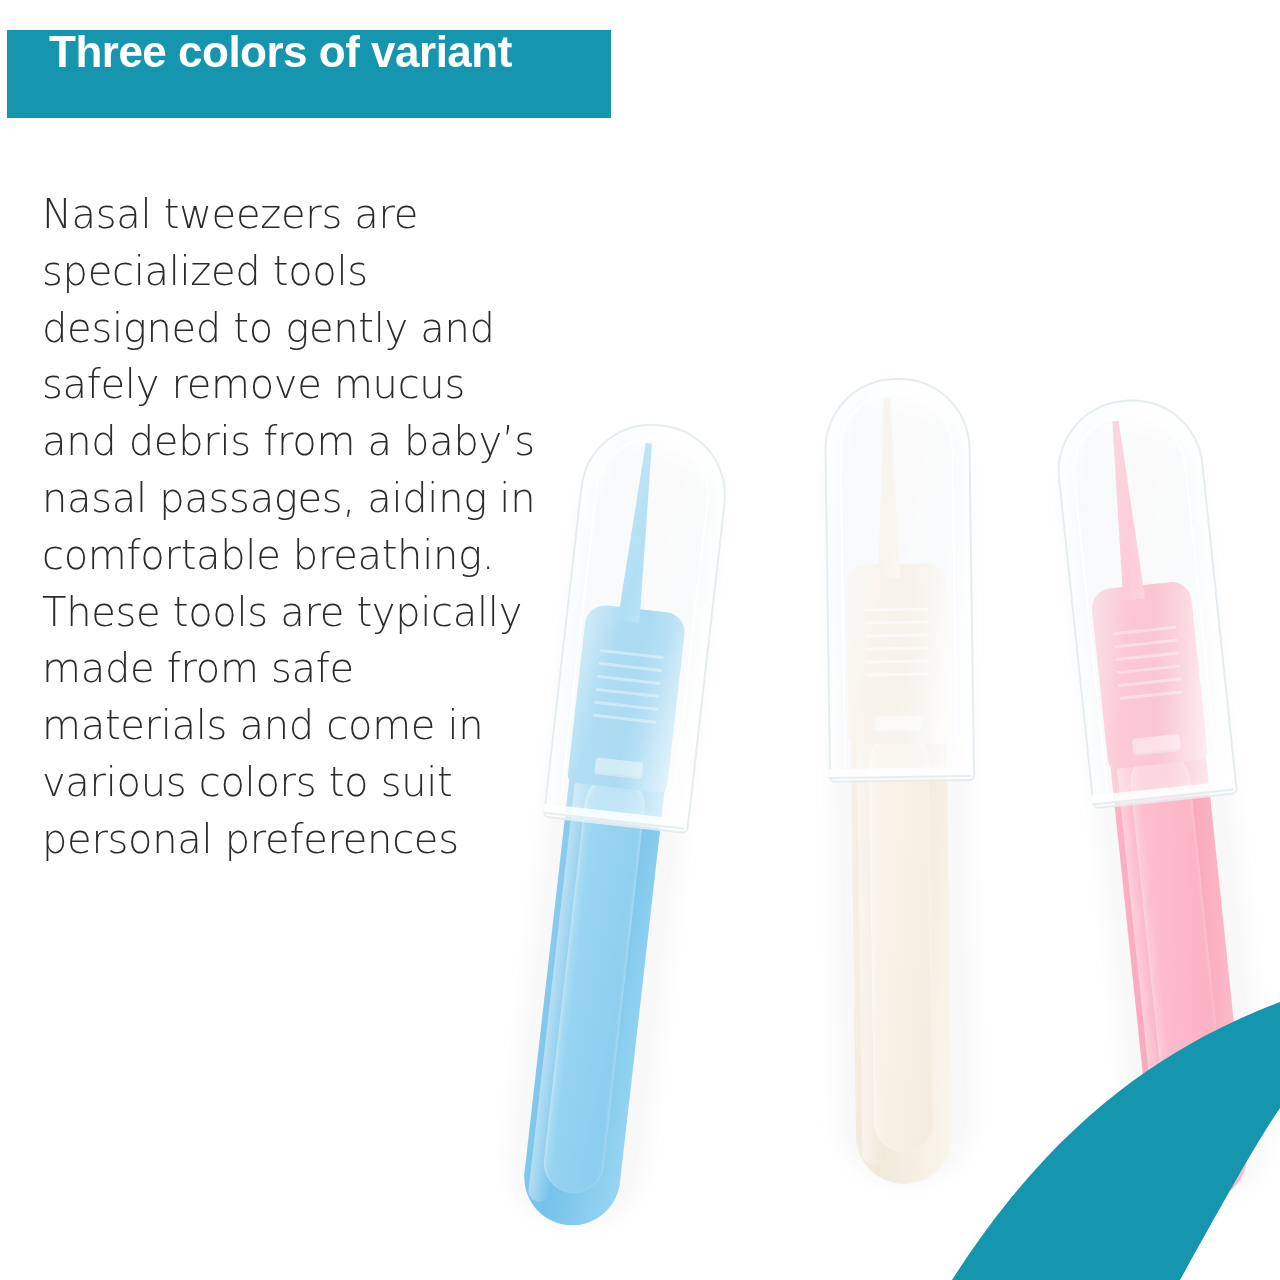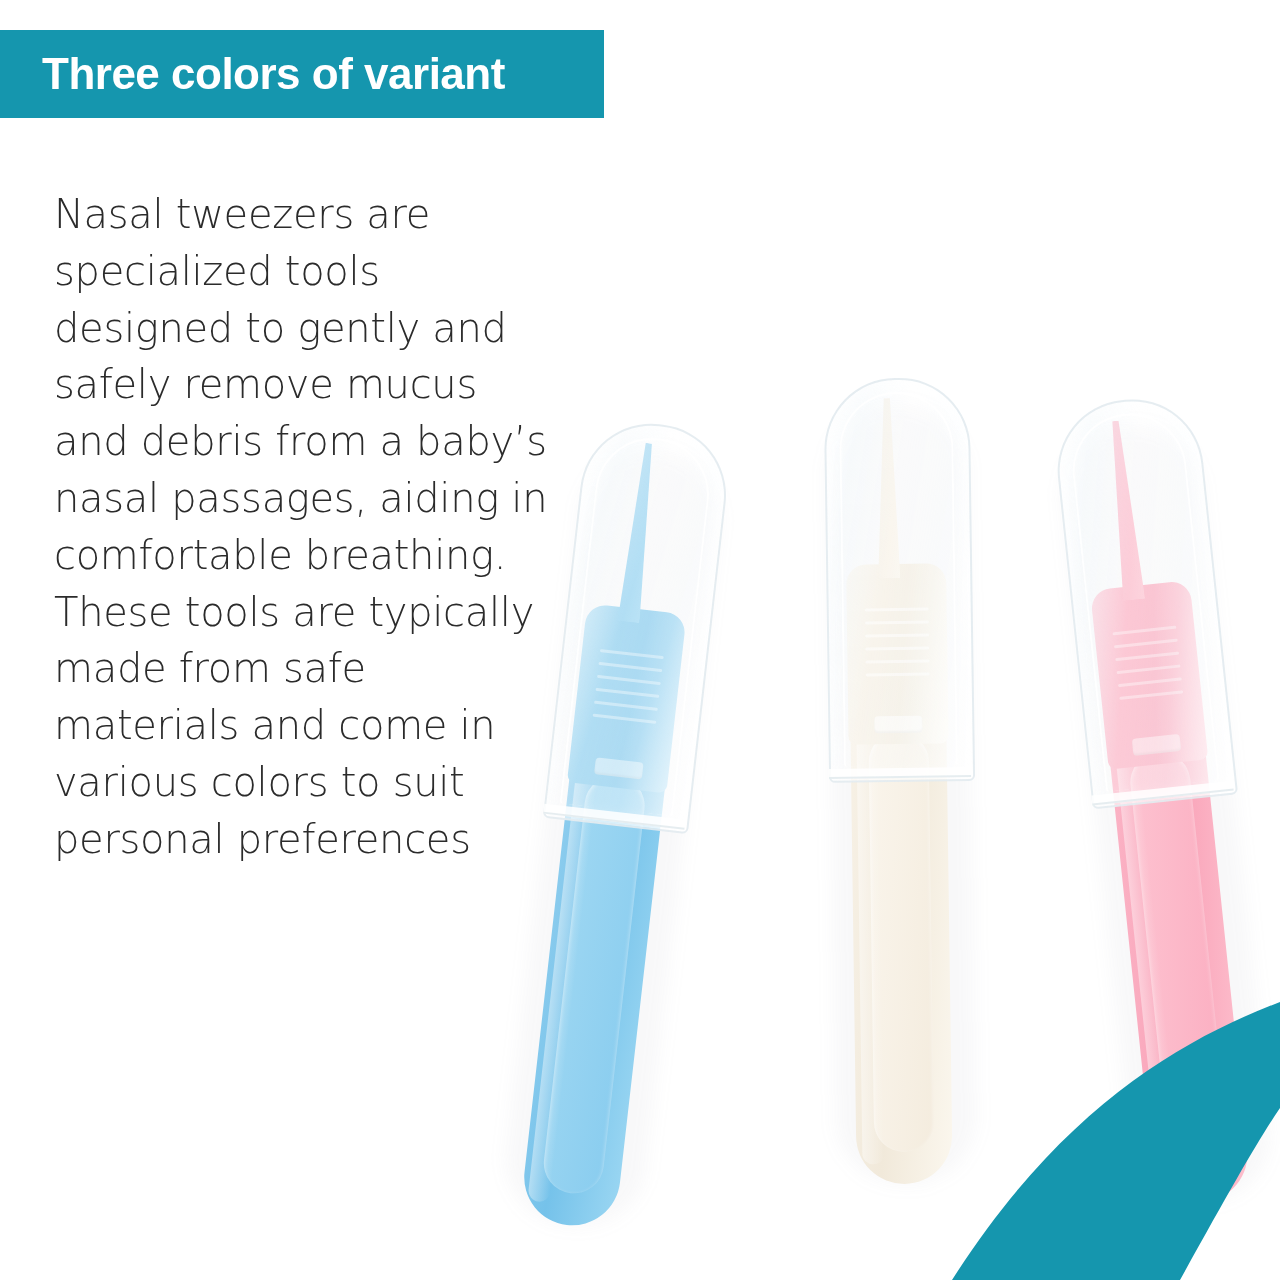--- a/index.html
+++ b/index.html
@@ -15,43 +15,43 @@
     position: relative;
     width: 1280px;
     height: 1280px;
     background: #ffffff;
     overflow: hidden;
   }
 
   
   .header-banner {
     position: absolute;
-    left: 0;
+    left: 7px;
     top: 30px;
     width: 604px;
     height: 88px;
     background: #1596ae;
     display: flex;
-    align-items: center;
+    align-items: flex-start;
   }
   .header-title {
     color: #ffffff;
     font-family: "Liberation Sans", sans-serif;
     font-weight: bold;
     font-size: 44px;
     letter-spacing: -0.5px;
     padding-left: 42px;
     white-space: nowrap;
     line-height: 1;
   }
 
   
   .body-copy {
     position: absolute;
-    left: 54px;
+    left: 42px;
     top: 146px;
     width: 500px;
     color: #2b2b2b;
     font-family: "DejaVu Sans", sans-serif;
     font-size: 40px;
     line-height: 1.42;
     font-weight: 300;
     letter-spacing: -0.3px;
   }
 

